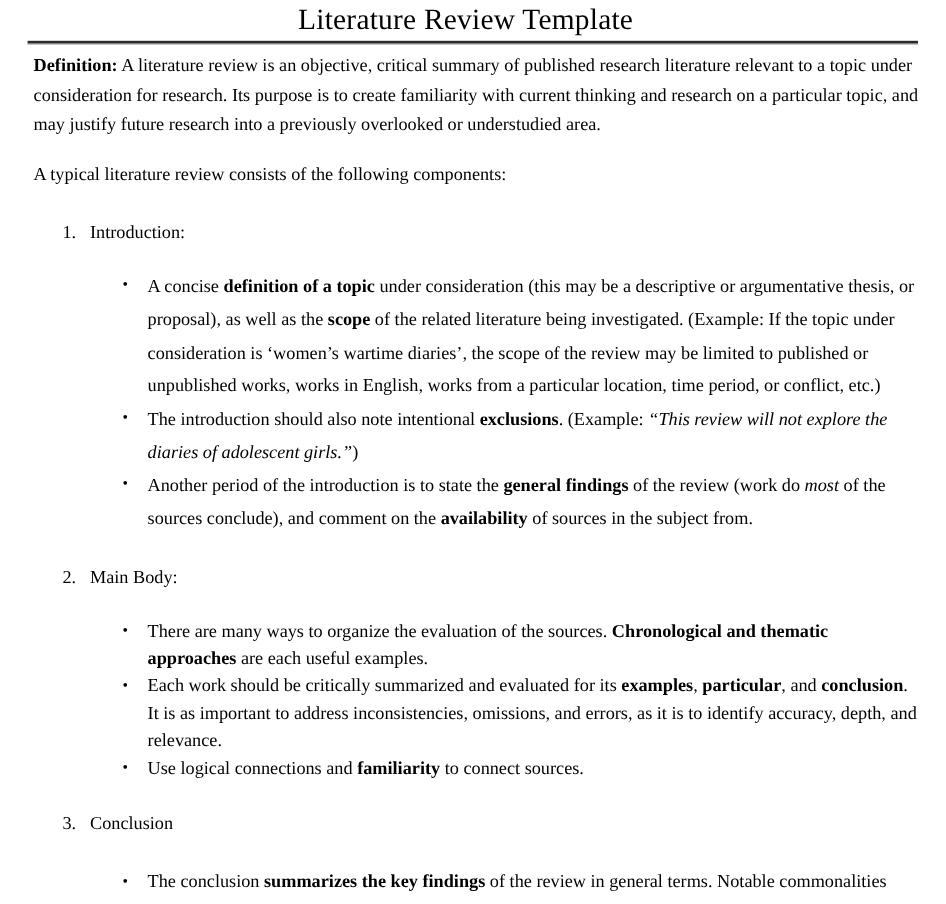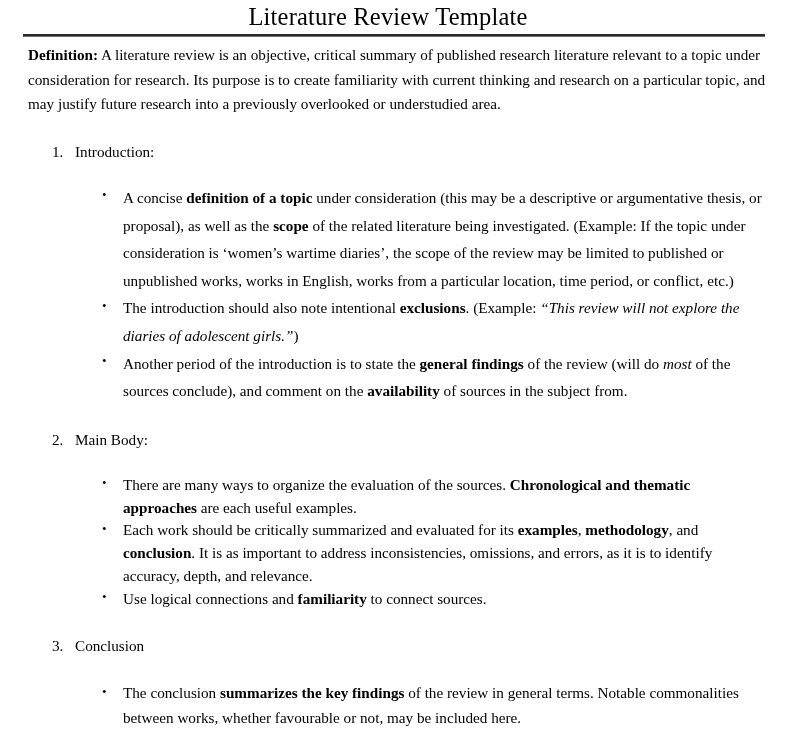--- a/index.html
+++ b/index.html
@@ -125,35 +125,36 @@
   <h1 class="doc-title">Literature Review Template</h1>
 
   <div class="title-rule"></div>
 
   <div class="body-area">
 
     <p class="para definition">
       <b>Definition:</b><span> A literature review is an objective, critical summary of published research literature relevant to a topic under consideration for research. Its purpose is to create familiarity with current thinking and research on a particular topic, and may justify future research into a previously overlooked or understudied area.</span>
     </p>
 
+    <p class="para typical">A typical literature review consists of the following components:</p>
 
     <ol class="num-list" id="sections-root">
         <li class="num-item">
           <div class="num-head"><span class="num-marker">1.</span><span>Introduction:</span></div>
           <ul class="bullets loose">
             <li class="bullet"><span class="dot">•</span><span>A concise </span><b>definition of a topic</b><span> under consideration (this may be a descriptive or argumentative thesis, or proposal), as well as the </span><b>scope</b><span> of the related literature being investigated. (Example: If the topic under consideration is ‘women’s wartime diaries’, the scope of the review may be limited to published or unpublished works, works in English, works from a particular location, time period, or conflict, etc.)</span></li>
             <li class="bullet"><span class="dot">•</span><span>The introduction should also note intentional </span><b>exclusions</b><span>. (Example:  </span><i>“This review will not explore the diaries of adolescent girls.”</i><span>)</span></li>
-            <li class="bullet"><span class="dot">•</span><span>Another period of the introduction is to state the </span><b>general findings</b><span> of the review (will do </span><i>most</i><span> of the sources conclude), and comment on the </span><b>availability</b><span> of sources in the subject from.</span></li>
+            <li class="bullet"><span class="dot">•</span><span>Another period of the introduction is to state the </span><b>general findings</b><span> of the review (work do </span><i>most</i><span> of the sources conclude), and comment on the </span><b>availability</b><span> of sources in the subject from.</span></li>
           </ul>
         </li>
         <li class="num-item">
           <div class="num-head"><span class="num-marker">2.</span><span>Main Body:</span></div>
           <ul class="bullets tight">
             <li class="bullet"><span class="dot">•</span><span>There are many ways to organize the evaluation of the sources. </span><b>Chronological and thematic approaches</b><span> are each useful examples.</span></li>
-            <li class="bullet"><span class="dot">•</span><span>Each work should be critically summarized and evaluated for its </span><b>examples</b><span>, </span><b>methodology</b><span>, and </span><b>conclusion</b><span>. It is as important to address inconsistencies, omissions, and errors, as it is to identify accuracy, depth, and relevance.</span></li>
+            <li class="bullet"><span class="dot">•</span><span>Each work should be critically summarized and evaluated for its </span><b>examples</b><span>, </span><b>particular</b><span>, and </span><b>conclusion</b><span>. It is as important to address inconsistencies, omissions, and errors, as it is to identify accuracy, depth, and relevance.</span></li>
             <li class="bullet"><span class="dot">•</span><span>Use logical connections and </span><b>familiarity</b><span> to connect sources.</span></li>
           </ul>
         </li>
         <li class="num-item">
           <div class="num-head"><span class="num-marker">3.</span><span>Conclusion</span></div>
           <ul class="bullets medium">
             <li class="bullet"><span class="dot">•</span><span>The conclusion </span><b>summarizes the key findings</b><span> of the review in general terms. Notable commonalities between works, whether favourable or not, may be included here.</span></li>
           </ul>
         </li>
       </ol>

